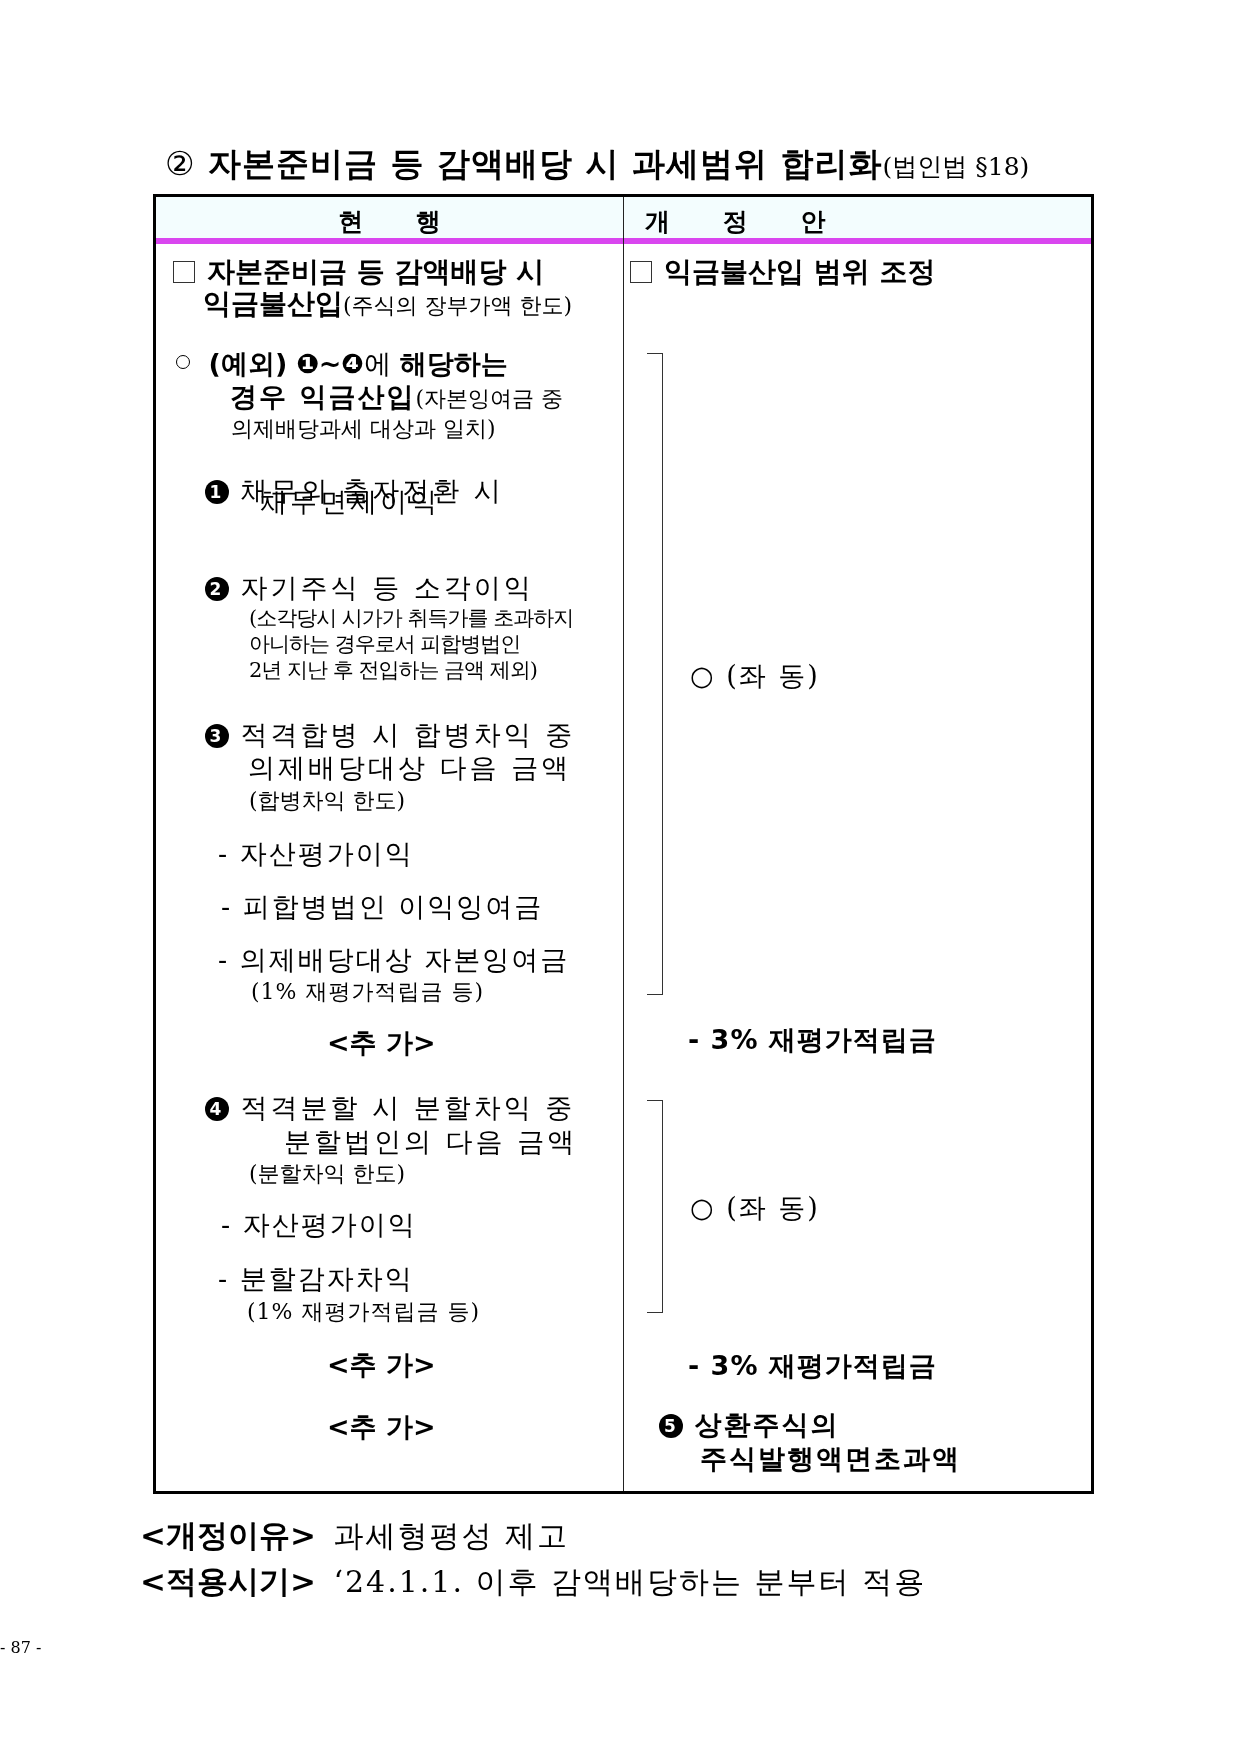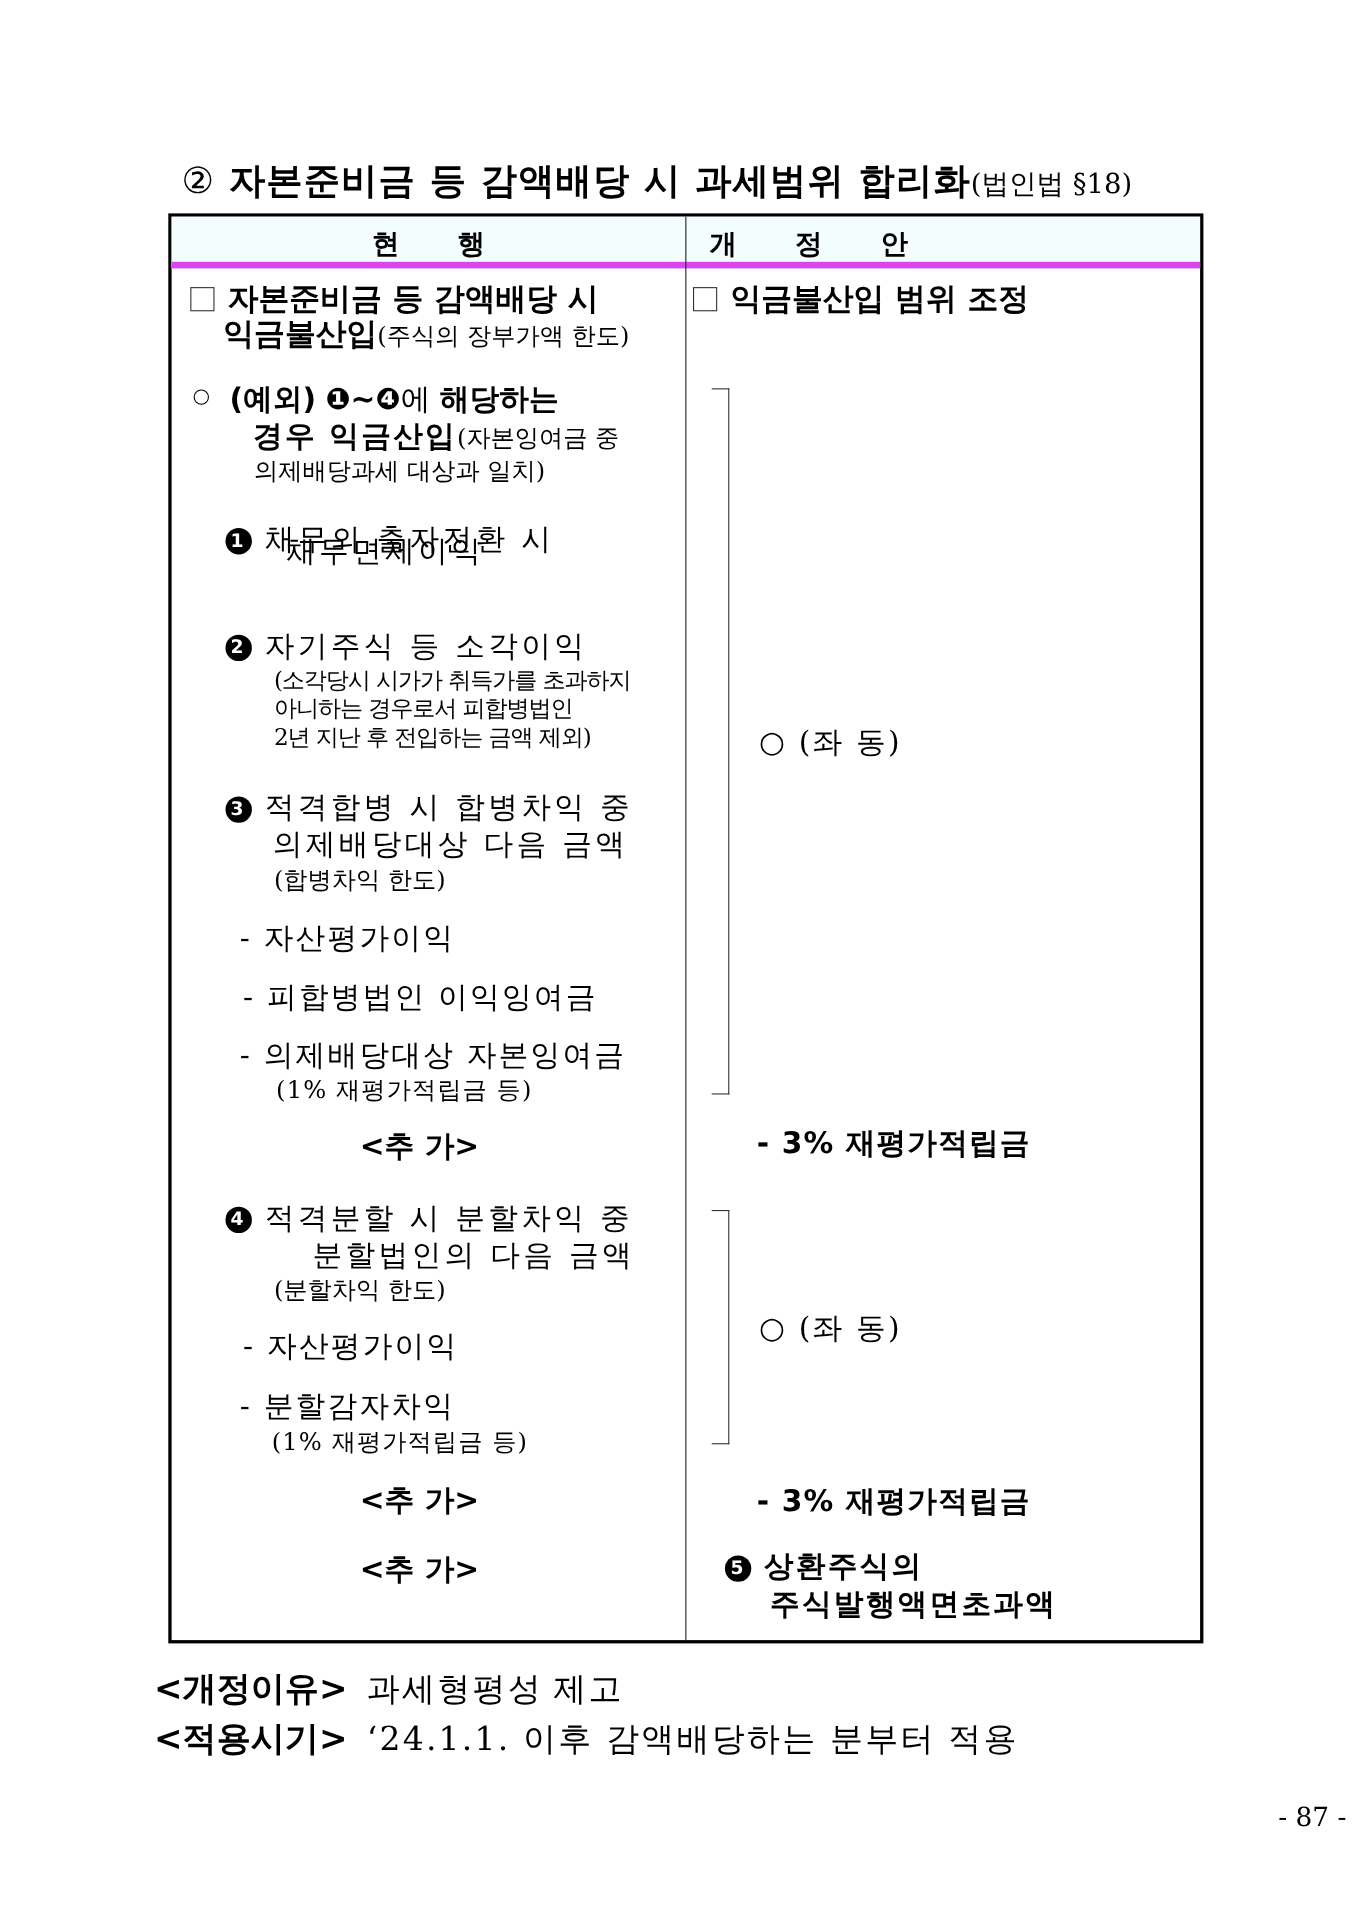--- a/index.html
+++ b/index.html
@@ -26,21 +26,21 @@
   .xs  { font-size:21px; }
   .circ { display:inline-block; width:24px; height:24px; border-radius:50%; background:#000; color:#fff;
           font-size:17px; font-weight:bold; text-align:center; line-height:24px; vertical-align:2px;
           font-family:"DejaVu Sans","Liberation Sans",sans-serif; }
   .hollow { display:inline-block; width:12px; height:12px; border:1.5px solid #000; border-radius:50%; vertical-align:4px; }
 
   .bracket { position:absolute; border:1.5px solid #333; border-left:none; width:16px; box-sizing:border-box; }
 
   #footer1, #footer2 { left:140px; font-size:30px; }
   .flabel { font-family:"DejaVu Sans","Liberation Sans",sans-serif; font-weight:bold; font-size:31px; }
-  #page { left:0; width:1224px; text-align:right; top:1640px; font-size:24px; }
+  #page { left:0; width:1224px; text-align:left; top:1640px; font-size:16px; }
 </style>
 </head>
 <body>
 
 <div id="title" class="abs">
   <span style="font-weight:normal;">②</span>
   <span>자본준비금 등 감액배당 시 과세범위 합리화</span><span class="law">(법인법 §18)</span>
 </div>
 
 <div id="table">
@@ -120,20 +120,20 @@
 <div class="abs sans b mid" style="left:688px; top:1352px; letter-spacing:1px;">- 3% 재평가적립금</div>
 
 <div class="abs sans b mid" style="left:659px; top:1411px; letter-spacing:2px;">
   <span class="circ">5</span>
   <span>상환주식의</span>
 </div>
 <div class="abs sans b mid" style="left:700px; top:1445px; letter-spacing:2px;">주식발행액면초과액</div>
 
 <div id="footer1" class="abs" style="top:1520px;">
   <span class="flabel">&lt;개정이유&gt;</span>
-  <span style="margin-left:8px; letter-spacing:2px;font-family:Liberation Serif, serif;">과세형평성 제고</span>
+  <span style="margin-left:8px; letter-spacing:2px;">과세형평성 제고</span>
 </div>
 <div id="footer2" class="abs" style="top:1566px;">
   <span class="flabel">&lt;적용시기&gt;</span>
   <span style="margin-left:8px; letter-spacing:2px;">‘24.1.1. 이후 감액배당하는 분부터 적용</span>
 </div>
 
 <div id="page" class="abs">- 87 -</div>
 
 </body></html>

